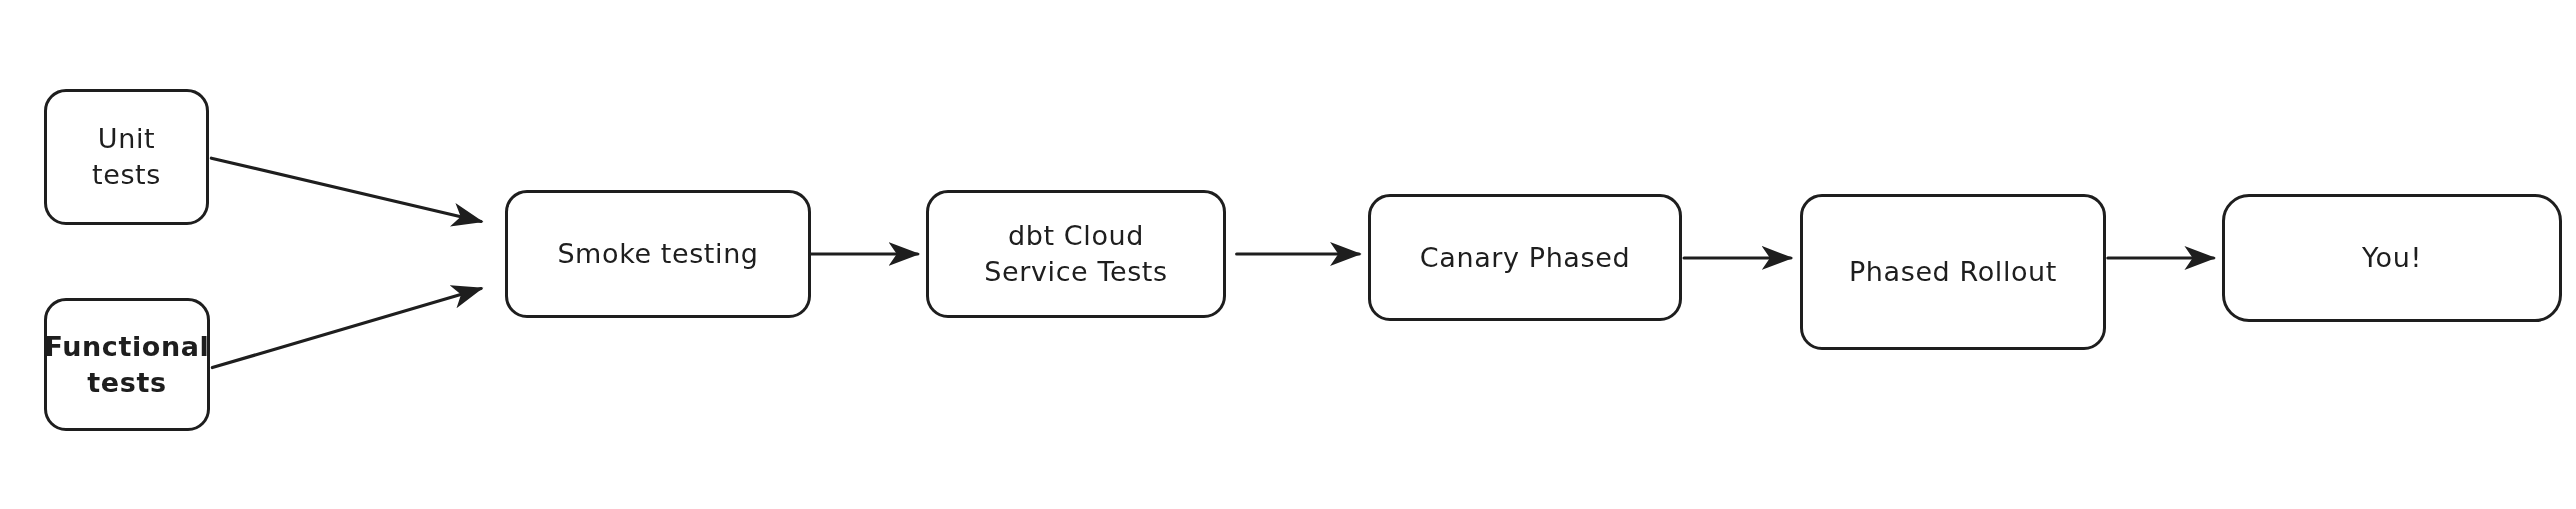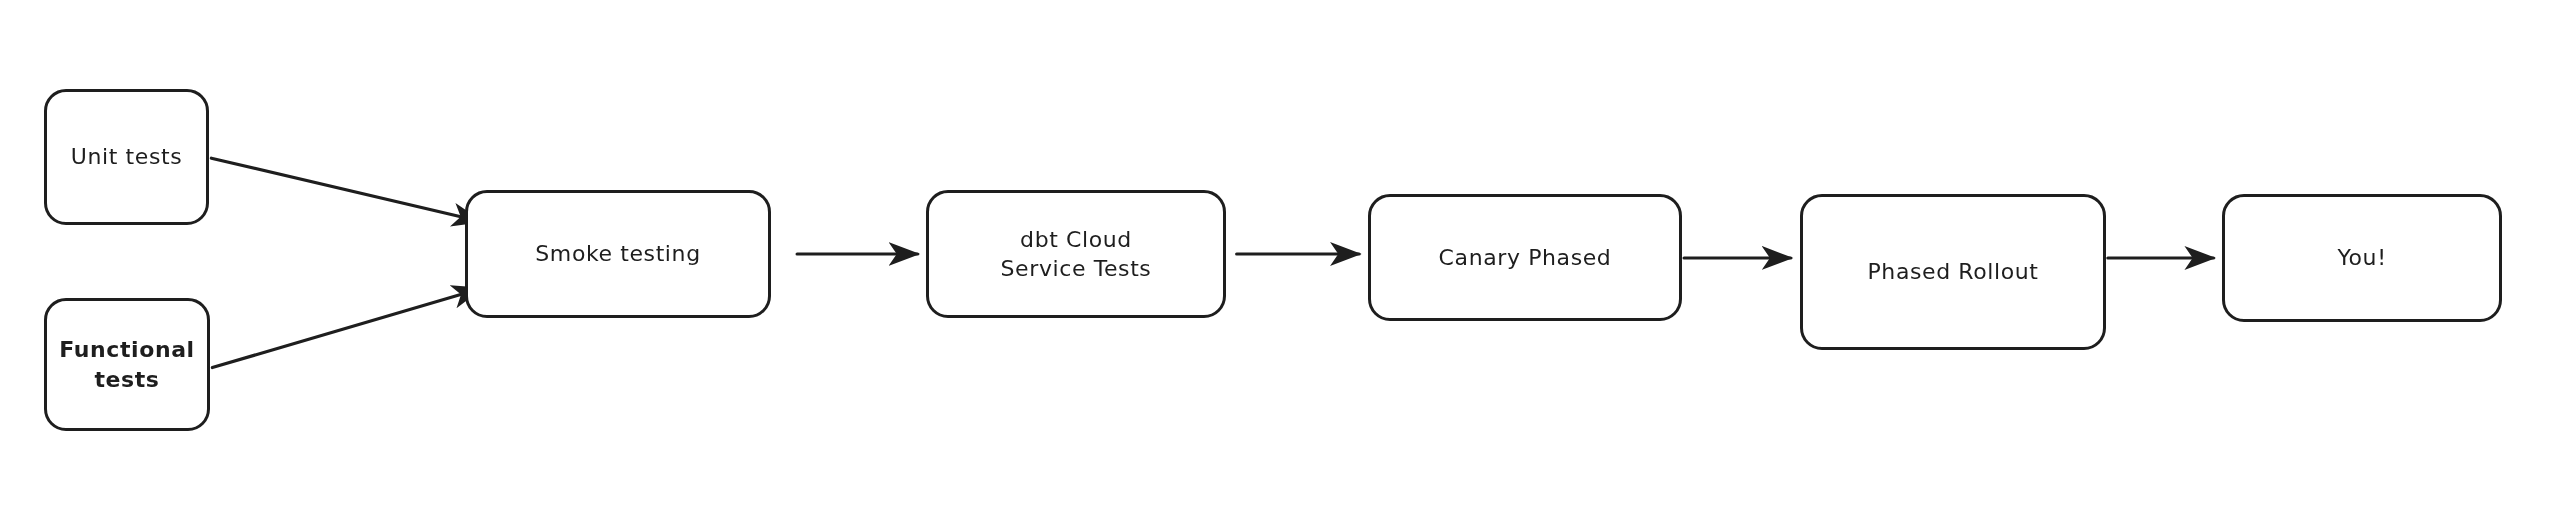--- a/index.html
+++ b/index.html
@@ -30,21 +30,21 @@
     border: 3px solid #1e1e1e;
     border-radius: 22px;
     display: flex;
     align-items: center;
     justify-content: center;
     text-align: center;
   }
   .node-label {
     color: #1e1e1e;
     font-family: "DejaVu Sans", sans-serif;
-    font-size: 22px;
+    font-size: 27px;
     line-height: 1.32;
     letter-spacing: 0.6px;
     white-space: pre-line;
     padding: 0 14px;
   }
 </style>
 </head>
 <body>
 
 <div id="canvas">
@@ -82,35 +82,35 @@
   </svg>
 
   <div class="node" style="left:44px; top:89px; width:165px; height:136px;">
     <span class="node-label">Unit tests</span>
   </div>
 
   <div class="node" style="left:44px; top:298px; width:166px; height:133px;font-weight:bold;">
     <span class="node-label">Functional tests</span>
   </div>
 
-  <div class="node" style="left:465px; top:190px; width:306px; height:128px;">
+  <div class="node" style="left:505px; top:190px; width:306px; height:128px;">
     <span class="node-label">Smoke testing</span>
   </div>
 
   <div class="node" style="left:926px; top:190px; width:300px; height:128px;">
     <span class="node-label">dbt Cloud
 Service Tests</span>
   </div>
 
   <div class="node" style="left:1368px; top:194px; width:314px; height:127px;">
     <span class="node-label">Canary Phased</span>
   </div>
 
   <div class="node" style="left:1800px; top:194px; width:306px; height:156px;">
     <span class="node-label">Phased Rollout</span>
   </div>
 
-  <div class="node" style="left:2222px; top:194px; width:280px; height:128px;">
+  <div class="node" style="left:2222px; top:194px; width:340px; height:128px;border-radius:27px;">
     <span class="node-label">You!</span>
   </div>
 
 </div>
 
 
 </body></html>

